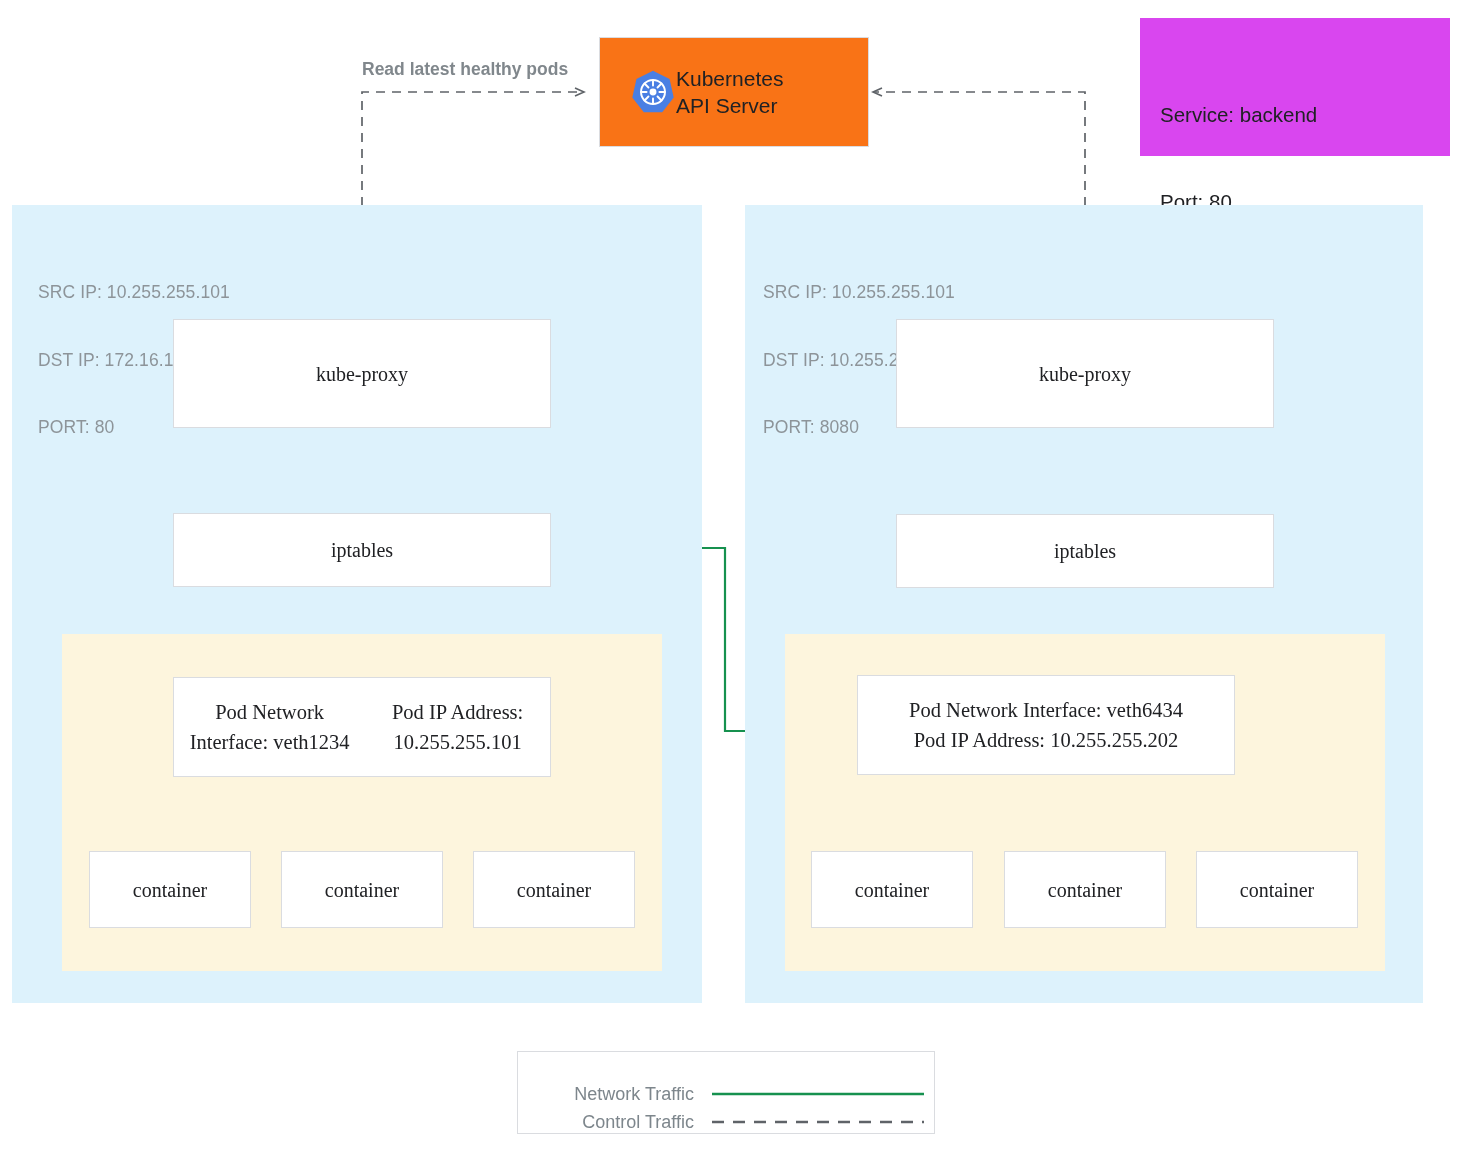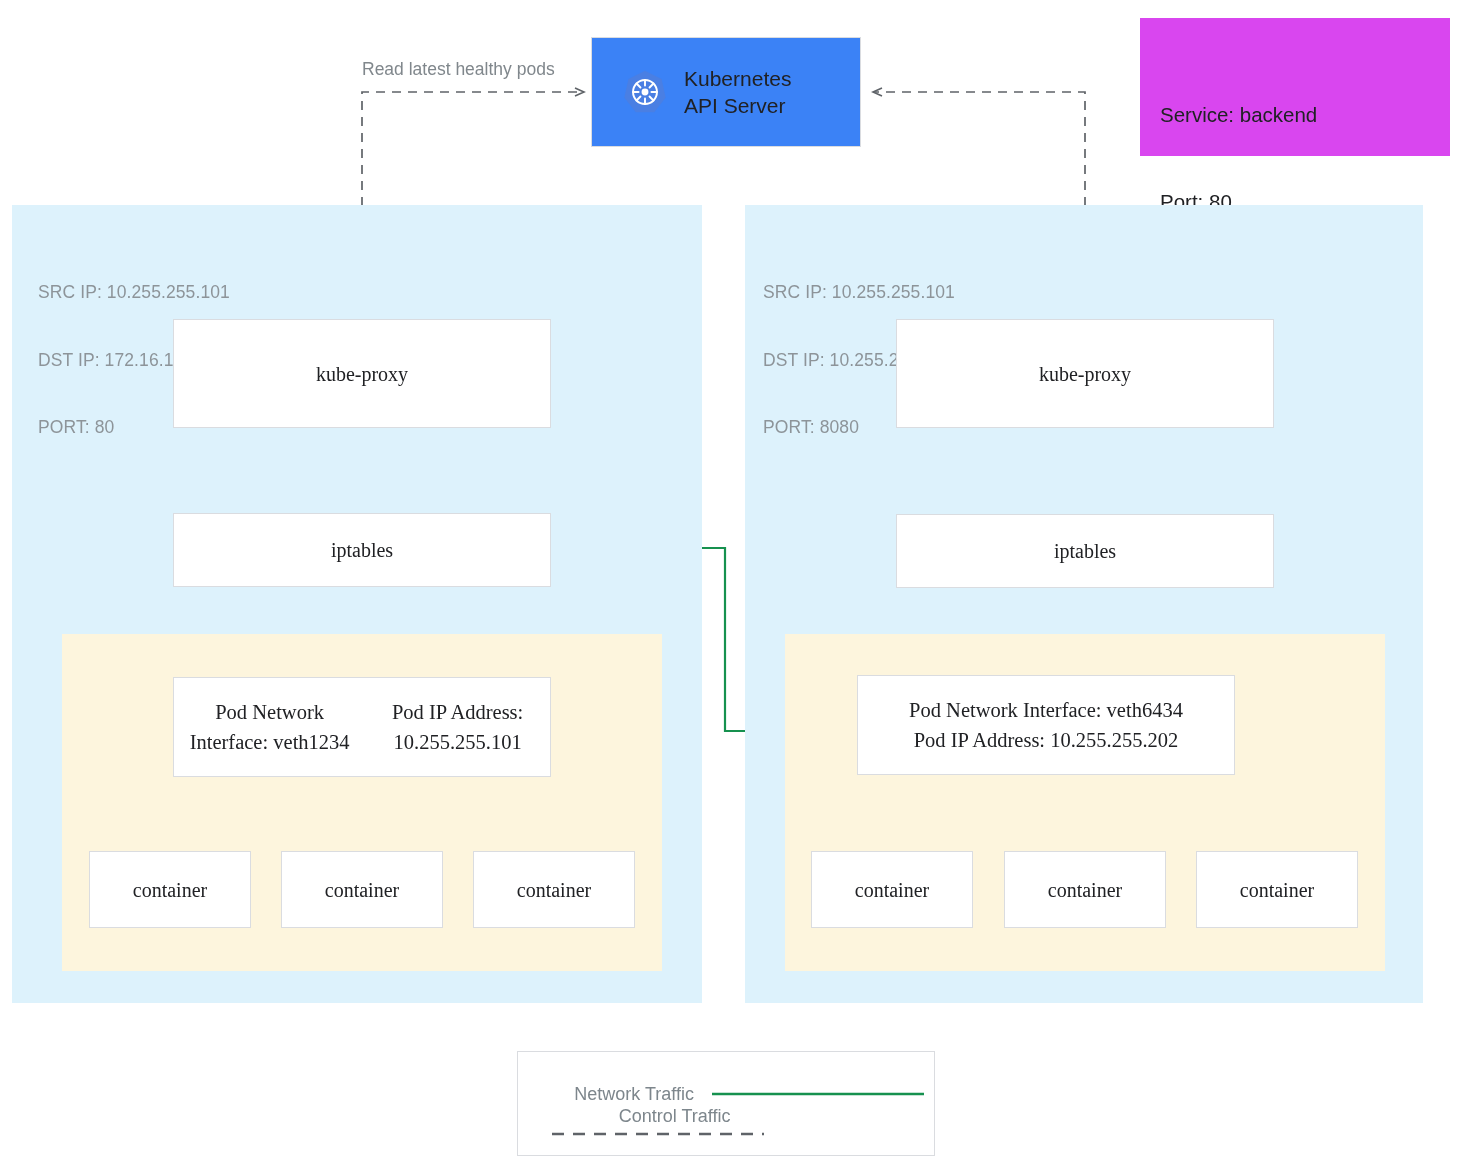--- a/index.html
+++ b/index.html
@@ -35,23 +35,23 @@
     background:#ffffff;
     border:1px solid #dadce0;
     display:flex;align-items:center;justify-content:center;
     text-align:center;
   }
   .wbox .lbl{font-size:20px;color:#202124;line-height:30px;font-family:Liberation Serif, serif;}
   .wbox .lbl.two{font-size:20.5px;}
 
   
   .api-box{
-    background:#3b82f6;border:1px solid #dadce0;
+    background:#f97316;border:1px solid #dadce0;
     display:flex;align-items:center;justify-content:flex-start;
-    gap:16px;padding-left:30px;
+    padding-left:30px;margin-left:8px;
   }
   .api-text{font-size:21px;line-height:27px;color:#202124;white-space:pre;}
 
   
   .svc-box{
     background:#d946ef;
     padding:24px 20px;
     font-size:20.5px;line-height:29px;color:#202124;white-space:pre;
   }
 
@@ -64,20 +64,21 @@
   }
   .legend-label{
     font-size:18px;color:#7d868c;text-align:right;width:160px;
     line-height:24px;
   }
 
   
   .edge-label{
     position:absolute;font-size:17.5px;color:#80878c;white-space:nowrap;
     line-height:22px;
+    font-weight:bold;
   }
   svg{position:absolute;left:0;top:0;overflow:visible;}
 </style>
 </head>
 <body>
 
 <div id="canvas">
 
   <svg width="1472" height="1172">
     <defs>
@@ -218,30 +219,30 @@
   <div class="abs wbox" style="left:811px;top:851px;width:162px;height:77px;">
     <span class="lbl">container</span>
   </div>
   <div class="abs wbox" style="left:1004px;top:851px;width:162px;height:77px;">
     <span class="lbl">container</span>
   </div>
   <div class="abs wbox" style="left:1196px;top:851px;width:162px;height:77px;">
     <span class="lbl">container</span>
   </div>
 
-  <div class="abs legend-box" style="left:517px;top:1051px;width:418px;height:105px;">
+  <div class="abs legend-box" style="left:517px;top:1051px;width:418px;height:83px;">
 
     <div class="legend-row" style="left:16px;top:30px;">
       <span class="legend-label">Network Traffic</span>
       <svg width="215" height="12" style="position:static;margin-left:18px;">
         <line x1="0" y1="6" x2="212" y2="6" stroke="#16914f" stroke-width="2.4"></line>
       </svg>
     </div>
 
-    <div class="legend-row" style="left:16px;top:52px;flex-direction:column;">
+    <div class="legend-row" style="left:16px;top:58px;">
       <span class="legend-label">Control Traffic</span>
       <svg width="215" height="12" style="position:static;margin-left:18px;">
         <line x1="0" y1="6" x2="212" y2="6" stroke="#5f6368" stroke-width="2.4" stroke-dasharray="12 9"></line>
       </svg>
     </div>
   </div>
 
 </div>
 
 </body></html>

